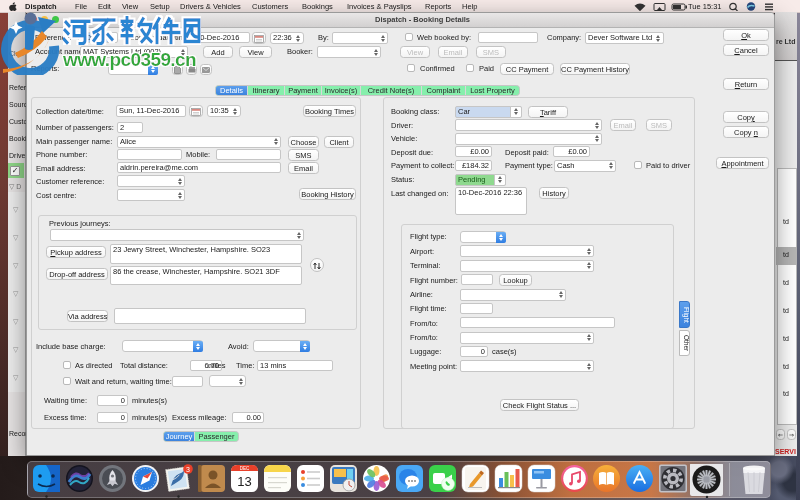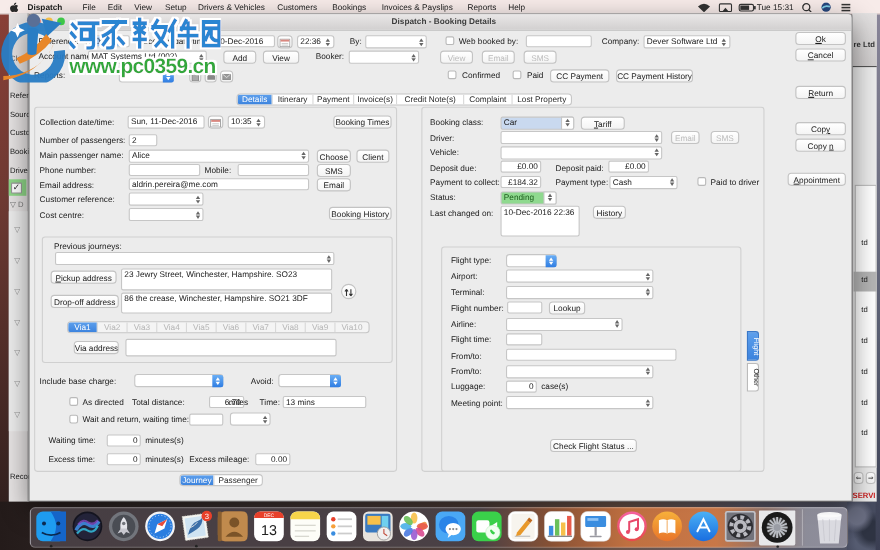--- a/index.html
+++ b/index.html
@@ -13,21 +13,21 @@
 .cb{position:absolute;width:8px;height:8px;background:#fff;border:1px solid #b9b9b9;border-radius:2px;box-sizing:border-box}
 .gbox{position:absolute;border:1px solid #d0d0d0;border-radius:3px;box-sizing:border-box}
 .st{position:absolute;width:7px;display:flex;flex-direction:column;align-items:center;justify-content:center;gap:1px}
 .st i{display:block;width:0;height:0;border-left:2.5px solid transparent;border-right:2.5px solid transparent}
 .st .u{border-bottom:3px solid #666}
 .st .d{border-top:3px solid #666}
 .bst{position:absolute;background:linear-gradient(#6aaef5,#2f7de2);border-radius:0 2px 2px 0;display:flex;flex-direction:column;align-items:center;justify-content:center;gap:1px}
 .bst i{display:block;width:0;height:0;border-left:2.5px solid transparent;border-right:2.5px solid transparent}
 .bst .u{border-bottom:3px solid #fff}
 .bst .d{border-top:3px solid #fff}
-.seg{position:absolute;display:flex;background:#ffffff;border:1px solid #c6c6c6;border-radius:3.5px;overflow:hidden;box-sizing:border-box}
+.seg{position:absolute;display:flex;background:#86efac;border:1px solid #c6c6c6;border-radius:3.5px;overflow:hidden;box-sizing:border-box}
 .seg span{display:block;font-size:7.5px;color:#2a2a2a;text-align:center;border-right:1px solid #d8d8d8;box-sizing:border-box}
 .seg span:last-child{border-right:none}
 .seg .sel{background:linear-gradient(#5d9fec,#3c83de);color:#fff}
 </style>
 </head>
 <body>
 <div id="screen">
 
 <div class="abs" id="wall-left" style="left:0;top:12px;width:8px;height:488px;background:linear-gradient(#8a4038,#6f3a33 35%,#4a2b27 70%,#2a1d1c)"></div>
 <div class="abs" id="wall-bottom" style="left:0;top:456px;width:800px;height:44px;background:linear-gradient(90deg,#241b1a,#39302f 25%,#51403a 55%,#6b5348 70%,#5d5a68 85%,#4e5264)"></div>
@@ -102,21 +102,21 @@
 <div class="btn" style="left:776px;top:429px;width:9px;height:11px;font-size:6px;line-height:10px">⇐</div>
 <div class="btn" style="left:787px;top:429px;width:9px;height:11px;font-size:6px;line-height:10px">⇒</div>
 <div class="lbl" style="left:775px;top:448px;font-size:7px;font-weight:bold;color:#cc2222">SERVI</div>
 
 <div class="abs" id="dlg" style="left:26px;top:12px;width:749px;height:444px;background:#ececec;border-radius:4px 4px 0 0;box-shadow:0 8px 24px rgba(0,0,0,0.45);border:1px solid #9a9a9a;box-sizing:border-box"></div>
 
 <div class="abs" style="left:27px;top:13px;width:747px;height:14px;background:linear-gradient(#e9e7e7,#d2d0d0);border-bottom:1px solid #b3b3b3;border-radius:4px 4px 0 0"></div>
 <div class="abs" style="left:30px;top:16px;width:7px;height:7px;border-radius:50%;background:#f25f58"></div>
 <div class="abs" style="left:41px;top:16px;width:7px;height:7px;border-radius:50%;background:#f5bd43"></div>
 <div class="abs" style="left:52px;top:16px;width:7px;height:7px;border-radius:50%;background:#3fc748"></div>
-<div class="lbl" style="left:356px;top:16px;color:#3c3c3c;font-weight:bold">Dispatch - Booking Details</div>
+<div class="lbl" style="left:375px;top:16px;color:#3c3c3c;font-weight:bold">Dispatch - Booking Details</div>
 
 <div class="lbl" style="left:35px;top:34px">Reference:</div>
 <div class="fld" style="left:78px;top:32px;width:40px;height:11px"><span style="background:#9cc2ec;color:#26364f">Q00507</span></div>
 <div class="lbl" style="left:125px;top:34px">Received date/time:</div>
 <div class="fld" style="left:193px;top:32px;width:57px;height:11px">10-Dec-2016</div>
 <div class="btn" style="left:252px;top:32px;width:14px;height:12px"><svg width="10" height="8" viewBox="0 0 10 8" style="margin-top:1.5px">
         <rect x="0.5" y="0.5" width="9" height="7" fill="#fff" stroke="#999" stroke-width="0.8"></rect>
         <rect x="1" y="1" width="8" height="1.8" fill="#d98880"></rect>
         <path d="M2 4.5 h6 M2 6 h6" stroke="#bbb" stroke-width="0.7"></path>
       </svg></div>
@@ -256,32 +256,20 @@
 
 <div class="btn" style="left:46px;top:246px;width:60px;height:12px;line-height:11px"><u>P</u>ickup address</div>
 <div class="fld" style="left:110px;top:244px;width:192px;height:20px">23 Jewry Street, Winchester, Hampshire. SO23</div>
 <div class="btn" style="left:310px;top:258px;width:14px;height:14px;border-radius:7px"><svg width="10" height="10" viewBox="0 0 10 10" style="margin-top:1.5px">
         <path d="M3 8 V2 M3 2 L1.6 4 M3 2 L4.4 4" stroke="#333" stroke-width="1" fill="none"></path>
         <path d="M7 2 V8 M7 8 L5.6 6 M7 8 L8.4 6" stroke="#333" stroke-width="1" fill="none"></path>
       </svg></div>
 <div class="btn" style="left:46px;top:268px;width:62px;height:12px;line-height:11px">Drop-off address</div>
 <div class="fld" style="left:110px;top:266px;width:192px;height:19px">86 the crease, Winchester, Hampshire. SO21 3DF</div>
 
-<div class="seg" style="left:61px;top:292px;height:11px;background:#f4f4f4">
-  <span class="sel" style="width:27px;line-height:10px">Via1</span>
-  <span style="width:27px;line-height:10px;color:#b5b5b5">Via2</span>
-  <span style="width:27px;line-height:10px;color:#b5b5b5">Via3</span>
-  <span style="width:27px;line-height:10px;color:#b5b5b5">Via4</span>
-  <span style="width:27px;line-height:10px;color:#b5b5b5">Via5</span>
-  <span style="width:27px;line-height:10px;color:#b5b5b5">Via6</span>
-  <span style="width:27px;line-height:10px;color:#b5b5b5">Via7</span>
-  <span style="width:27px;line-height:10px;color:#b5b5b5">Via8</span>
-  <span style="width:27px;line-height:10px;color:#b5b5b5">Via9</span>
-  <span style="width:30px;line-height:10px;color:#b5b5b5">Via10</span>
-</div>
 
 <div class="btn" style="left:67px;top:309.5px;width:41px;height:12px;line-height:11px">Via address</div>
 <div class="fld" style="left:114px;top:307.5px;width:192px;height:16px"></div>
 
 <div class="lbl" style="left:36px;top:343px">Include base charge:</div>
 <div class="fld" style="left:122px;top:340px;width:81px;height:12px;border-radius:3px"></div>
 <div class="bst" style="left:193px;top:340.5px;width:10px;height:11px">
       <i class="u"></i>
       <i class="d"></i>
     </div>

